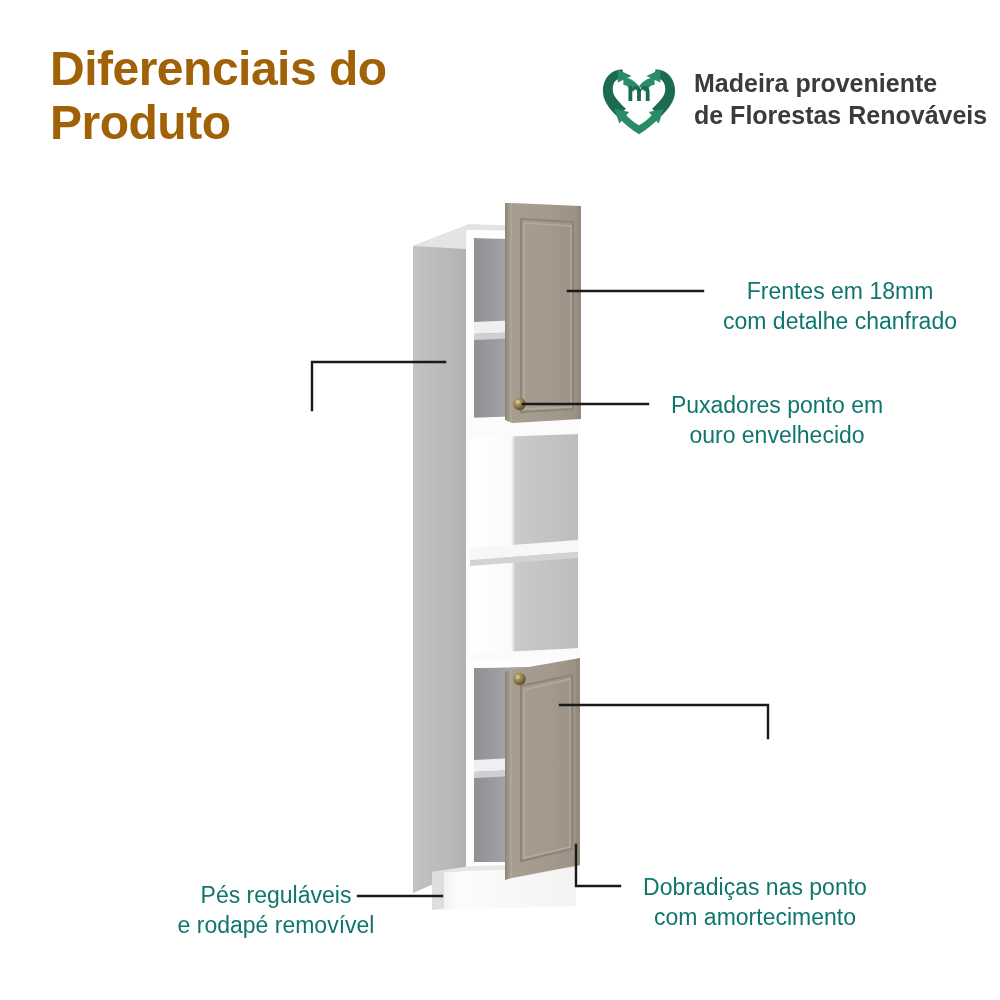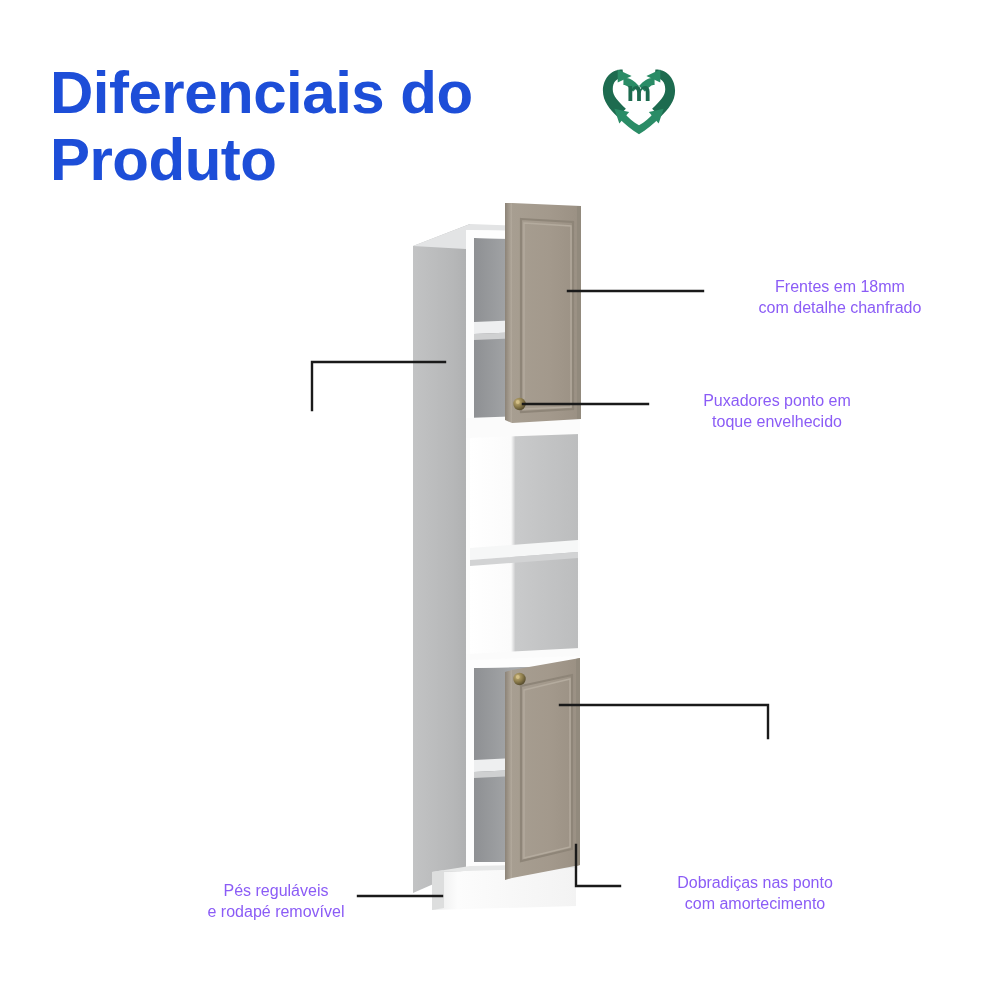--- a/index.html
+++ b/index.html
@@ -21,27 +21,26 @@
     width: 1000px;
     height: 1000px;
   }
 
   
   .title {
     position: absolute;
     left: 50px;
     top: 42px;
     width: 480px;
-    font-size: 60px;
+    font-size: 48px;
     line-height: 1.12;
     font-weight: bold;
-    color: #1d4ed8;
+    color: #a16207;
     letter-spacing: -0.5px;
     white-space: pre-line;
-    margin-top: 17px;
   }
   .logo-block {
     position: absolute;
     left: 598px;
     top: 58px;
     display: flex;
     align-items: center;
     gap: 14px;
   }
   .logo-mark {
@@ -53,23 +52,23 @@
     font-size: 25px;
     line-height: 1.28;
     font-weight: bold;
     color: #3b3b3b;
     white-space: pre-line;
   }
 
   
   .label {
     position: absolute;
-    font-size: 16px;
+    font-size: 23px;
     line-height: 1.32;
-    color: #8b5cf6;
+    color: #0f766e;
     white-space: pre-line;
   }
   .label.center { text-align: center; }
 
   #label-acabamento   { left: 196px; top: 412px;  width: 230px; }
   #label-frentes      { left: 706px; top: 276px;  width: 268px; }
   #label-puxadores    { left: 650px; top: 390px;  width: 254px; }
   #label-portas       { left: 578px; top: 733px;  width: 394px; }
   #label-pes          { left: 158px; top: 872px;  width: 236px; margin-top: 8px; }
   #label-dobradicas   { left: 620px; top: 872px;  width: 270px; }
@@ -105,20 +104,22 @@
       <path d="M69 24 C60 24 56 28 50 34 L57 41 L62 36 C66 33 66 33 69 33 Z" fill="#2a8c66"></path>
       <path d="M76 14 L59 22 L76 30 Z" fill="#2a8c66"></path>
 
       <path d="M24 72 C33 81 41 88 50 93 L50 82 C43 78 37 73 32 67 Z" fill="#2a8c66"></path>
       <path d="M76 72 C67 81 59 88 50 93 L50 82 C57 78 63 73 68 67 Z" fill="#2a8c66"></path>
       <path d="M20 62 L38 66 L26 80 Z" fill="#2a8c66"></path>
       <path d="M80 62 L62 66 L74 80 Z" fill="#2a8c66"></path>
 
       <text x="50" y="52" text-anchor="middle" font-family="Liberation Sans, sans-serif" font-size="34" font-weight="bold" fill="#1d6b4f">m</text>
     </svg>
+    <div class="logo-text">Madeira proveniente
+de Florestas Renováveis</div>
   </div>
 
   <svg class="scene" viewBox="0 0 1000 1000">
     <defs>
       <linearGradient id="sideGrad" x1="0" y1="0" x2="1" y2="0">
         <stop offset="0%" stop-color="#c2c3c4"></stop>
         <stop offset="70%" stop-color="#b6b7b8"></stop>
         <stop offset="100%" stop-color="#aeafb0"></stop>
       </linearGradient>
       <linearGradient id="doorGrad" x1="0" y1="0" x2="1" y2="0">
@@ -225,21 +226,21 @@
 
       <path d="M576,845 L576,886 L620,886"></path>
     </g>
   </svg>
 
 
   <div class="label center" id="label-frentes">Frentes em 18mm
 com detalhe chanfrado</div>
 
   <div class="label center" id="label-puxadores">Puxadores ponto em
-toque envelhecido</div>
+ouro envelhecido</div>
 
 
   <div class="label center" id="label-pes">Pés reguláveis
 e rodapé removível</div>
 
   <div class="label center" id="label-dobradicas">Dobradiças nas ponto
 com amortecimento</div>
 
 </div>
 

